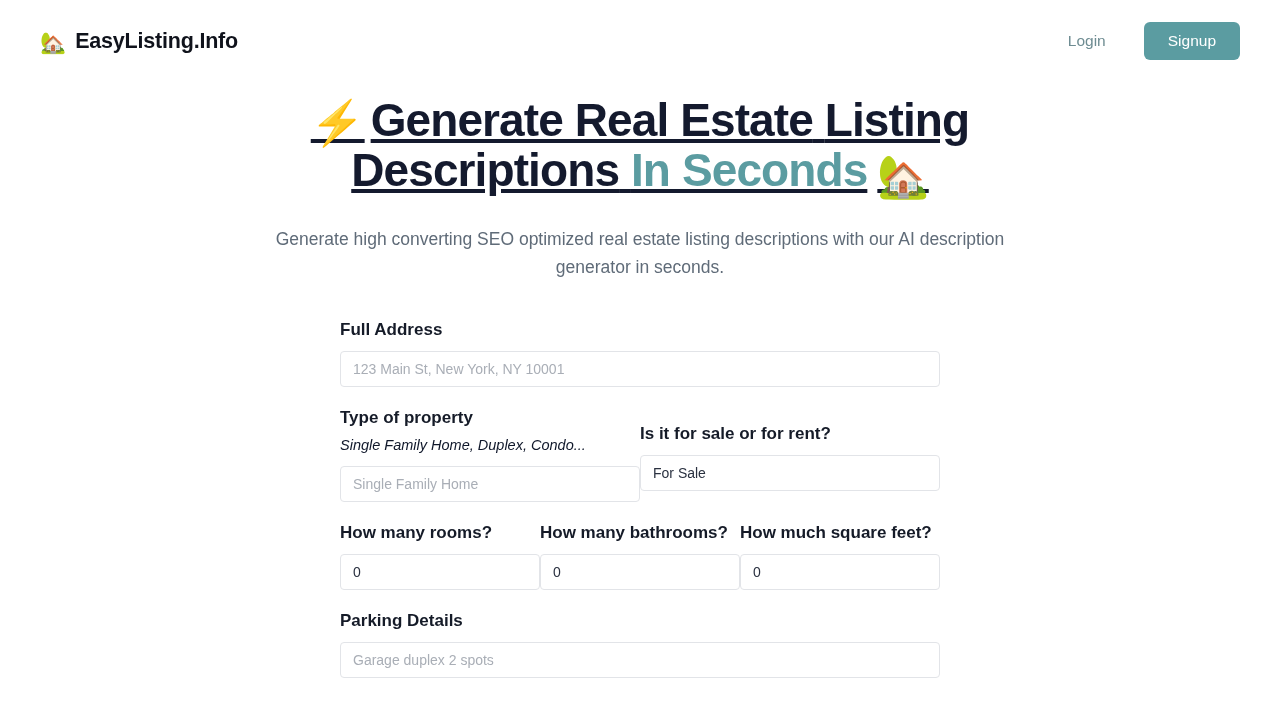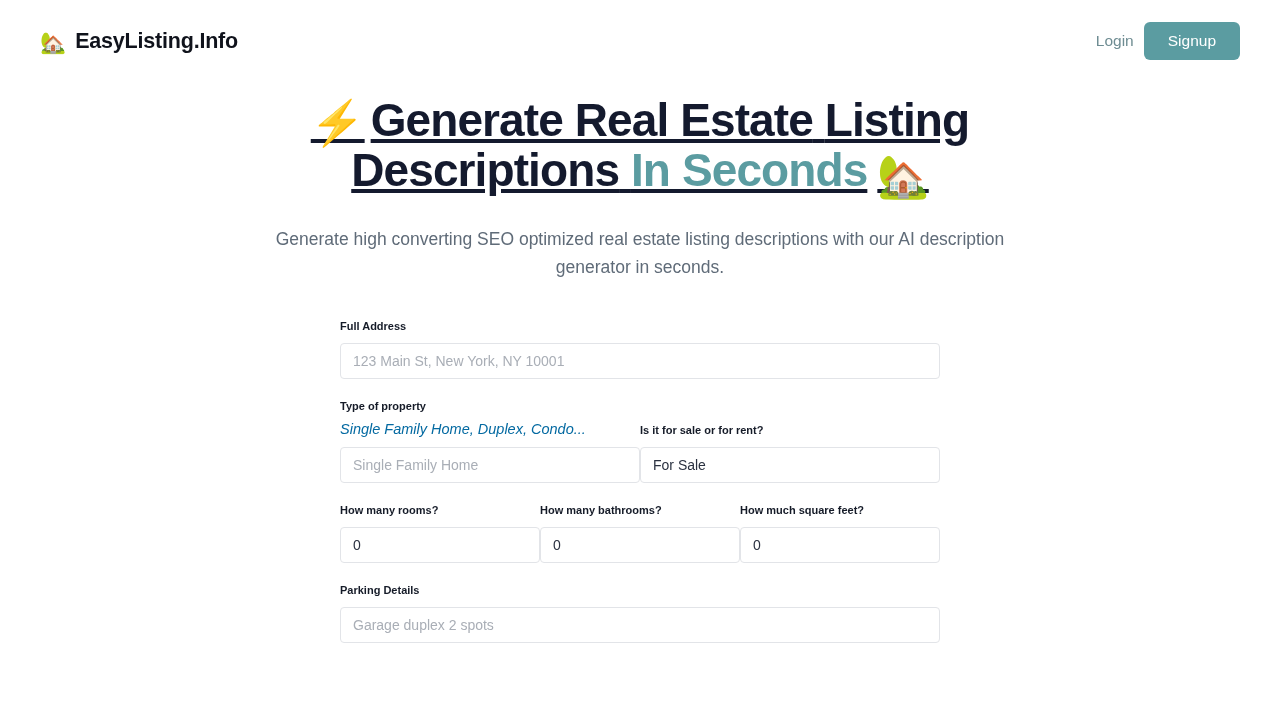--- a/index.html
+++ b/index.html
@@ -45,21 +45,21 @@
     font-size: 21.5px;
     font-weight: bold;
     color: #10131c;
     letter-spacing: -0.2px;
     white-space: nowrap;
   }
 
   .nav-right {
     display: flex;
     align-items: center;
-    gap: 6px;
+    gap: 34px;
   }
   .nav-login {
     font-size: 15.5px;
     color: #6e8c92;
     text-decoration: none;
     padding: 6px 4px;
     cursor: pointer;
   }
   .nav-signup {
     background: #5b9ca1;
@@ -115,31 +115,31 @@
   }
 
   
   .form-wrap {
     width: 600px;
     margin: 38px auto 0;
     text-align: left;
   }
 
   .field-label {
-    font-size: 11px;
+    font-size: 17px;
     font-weight: bold;
     color: #151b28;
     line-height: 1.35;
     margin-bottom: 9px;
     display: block;
   }
   .field-hint {
     font-size: 14.5px;
     font-style: italic;
-    color: #0369a1;
+    color: #0f172a;
     line-height: 1.35;
     display: block;
     margin-top: -3px;
     margin-bottom: 10px;
   }
 
   .text-input {
     display: block;
     width: 100%;
     height: 36px;

